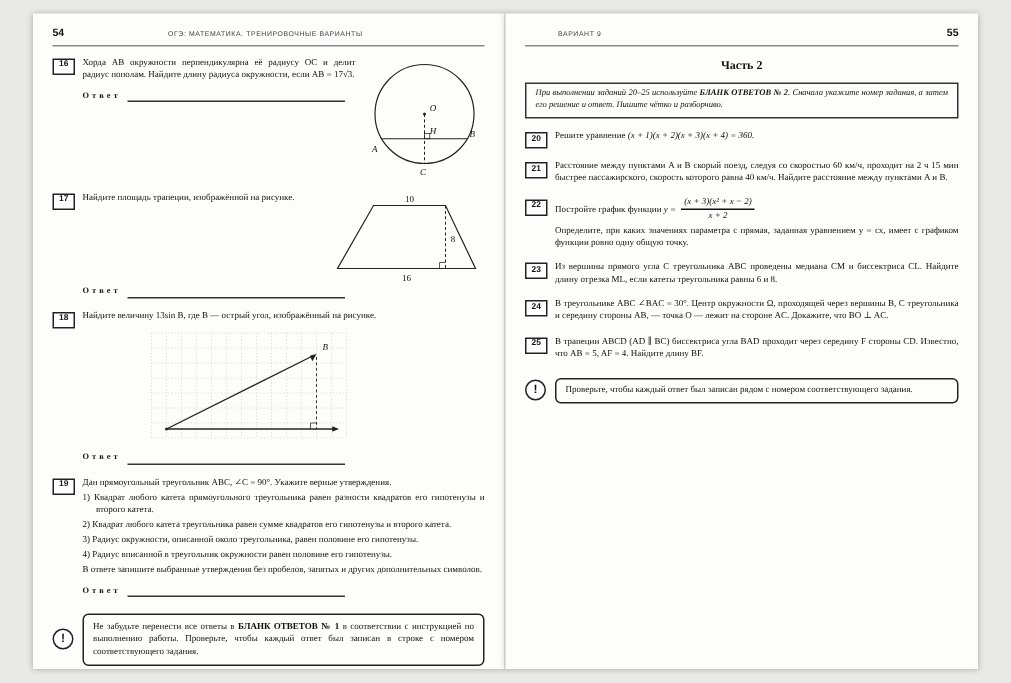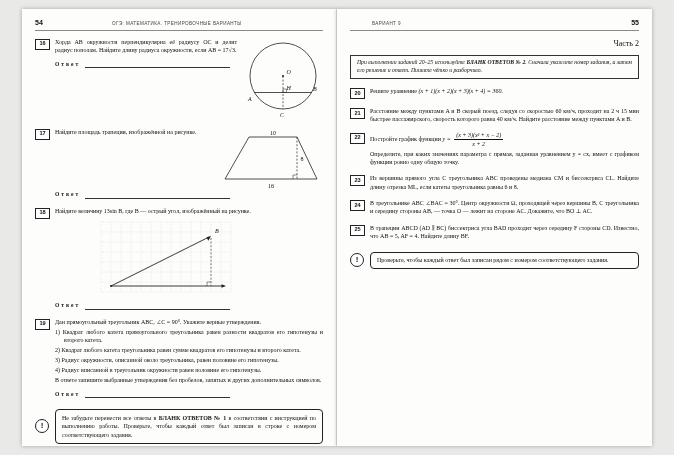--- a/index.html
+++ b/index.html
@@ -25,21 +25,21 @@
   .answer-row{display:flex;align-items:flex-end;margin-top:6px;width:175px;}
   .answer-label{font-weight:bold;letter-spacing:2px;font-size:5.6px;}
   .answer-line{flex:1;border-bottom:.7px solid #333;margin-left:5px;height:5px;}
   .sub-item{margin:1.5px 0;padding-left:9px;text-indent:-9px;}
   .list-footer{margin-top:2px;}
   .notice{display:flex;align-items:center;gap:6px;margin-top:11px;}
   .excl{flex:0 0 auto;width:12px;height:12px;border:1px solid #222;border-radius:50%;
         text-align:center;line-height:12px;font-weight:bold;font-size:8px;background:#fff;
         font-family:"Liberation Sans","DejaVu Sans",sans-serif;}
   .notice-box{flex:1;border:.9px solid #222;border-radius:4px;padding:3.5px 6px;text-align:justify;}
-  .part-title{text-align:right;font-weight:normal;font-size:8px;margin:1px 0 6px;}
+  .part-title{text-align:center;font-weight:bold;font-size:8px;margin:1px 0 6px;}
   .instruction{border:.8px solid #333;padding:3px 6px;margin-bottom:8px;text-align:justify;font-size:5.7px;font-style:italic;}
   .bold{font-weight:bold;}
   .math{font-style:italic;}
   .frac{display:inline-block;vertical-align:middle;text-align:center;margin:0 2px;line-height:1.15;}
   .frac .num{display:block;padding:0 2px .5px;border-bottom:.6px solid #111;}
   .frac .den{display:block;padding-top:.5px;}
   .after-line{margin-top:2px;}
   svg text{font-family:"Liberation Serif","DejaVu Serif",serif;fill:#111;}
   svg .lbl{font-size:6px;font-style:italic;}
   svg .dim{font-size:6px;}

